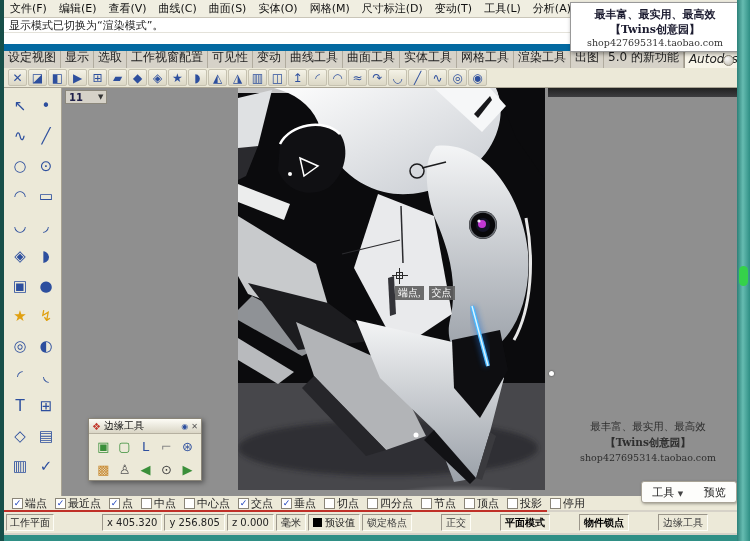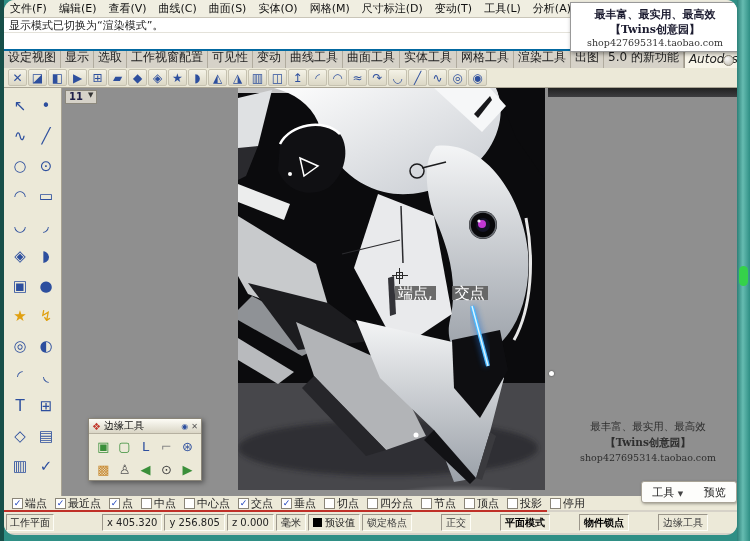--- a/index.html
+++ b/index.html
@@ -4,28 +4,28 @@
 <style>
   * { box-sizing: border-box; margin:0; padding:0; }
   html,body { width:750px; height:541px; overflow:hidden; }
   body { font-family:"DejaVu Sans","Liberation Sans",sans-serif; background:var(--desktop-teal,#2f8f85); position:relative; }
 
   .left-strip { position:absolute; left:0; top:0; width:4px; height:541px; background:var(--desktop-teal-dark,#174f49); z-index:20; }
   .right-strip { position:absolute; left:737px; top:0; width:13px; height:541px;
     background:linear-gradient(90deg,#2c8078,#66bcb1 45%,#2f8f85); z-index:20; }
   .green-pill { position:absolute; left:2px; top:266px; width:9px; height:20px; border-radius:5px; background:var(--widget-green,#35d24a); }
 
-  .window { position:absolute; left:4px; top:0; width:733px; height:535px; background:#d6d2c8; overflow:hidden;border-radius:11px; }
+  .window { position:absolute; left:4px; top:0; width:733px; height:535px; background:#d6d2c8; overflow:hidden; }
 
   
   .menubar { position:absolute; left:0; top:0; width:733px; height:18px; background:#f0eee1; border-bottom:1px solid #c9c5b8; display:flex; align-items:center; font-size:11px; color:#111; white-space:nowrap; overflow:hidden; }
   .menu-item { padding:0 6px; cursor:default; }
 
   
-  .cmdarea { position:absolute; left:0; top:18px; width:733px; height:33px; background:#fff; border-bottom:2px solid #0369a1; font-size:11px; color:#222; }
+  .cmdarea { position:absolute; left:0; top:18px; width:733px; height:33px; background:#fff; border-bottom:7px solid #0369a1; font-size:11px; color:#222; }
   .cmd-history { height:15px; line-height:15px; padding-left:5px; border-bottom:1px solid #e4e2da; }
   .cmd-line { height:17px; line-height:17px; padding-left:5px;text-align:right; }
   .caret { display:inline-block; width:1px; height:11px; background:#000; vertical-align:-2px; margin-left:2px; }
 
   
   .tabbar { position:absolute; left:0; top:51px; width:733px; height:17px; background:#d6d2c8; display:flex; align-items:flex-end; font-size:12px; color:#222; white-space:nowrap; overflow:hidden; }
   .tab { padding:1px 4px 2px; border-right:1px solid #b0ab9e; cursor:default; }
   .tab-active { background:#f7f4e8; border:1px solid #a09a8c; border-bottom:none; border-radius:3px 3px 0 0; font-style:italic; }
   .tab-scroll-btn { position:absolute; right:3px; bottom:2px; width:11px; height:11px; border-radius:50%; background:radial-gradient(circle at 35% 30%,#fdfdfd,#b9b4a6); border:1px solid #8e887a; }
 
@@ -33,36 +33,36 @@
   .toolbar { position:absolute; left:0; top:68px; width:733px; height:20px; background:#ece9d8; border-bottom:1px solid #a9a494; display:flex; align-items:center; padding-left:4px; gap:1px; overflow:hidden; }
   .tbicon { width:19px; height:17px; display:flex; align-items:center; justify-content:center; font-size:12px; color:#2d4f9e; background:linear-gradient(#f4f2e6,#dcd8c6); border:1px solid #c6c2b0; border-radius:2px; cursor:default; }
 
   
   .left-toolbar { position:absolute; left:0; top:88px; width:58px; height:408px; background:#ece9d8; border-right:1px solid #a9a494; padding:3px 0 0 3px; }
   #left-icons { display:grid; grid-template-columns:26px 26px; grid-auto-rows:30px; }
   .ltbicon { display:flex; align-items:center; justify-content:center; font-size:15px; color:#2d4f9e; cursor:default; }
 
   
   .viewport { position:absolute; left:58px; top:88px; width:675px; height:408px; background:#8f8f8f; }
-  .vp-label { position:absolute; left:3px; top:2px; height:14px; background:#d6d2c8; border:1px solid #8c887c; font-size:10px; font-weight:bold; color:#20204a; padding:0 3px; display:flex; align-items:flex-start; gap:5px; }
+  .vp-label { position:absolute; left:3px; top:2px; height:14px; background:#d6d2c8; border:1px solid #8c887c; font-size:10px; font-weight:bold; color:#20204a; padding:0 3px; display:flex; align-items:center; gap:15px; }
   .vp-label .arrow { font-size:7px; color:#333; }
   .dark-strip { position:absolute; left:486px; top:0; width:189px; height:9px; background:linear-gradient(#222,#3d3d40); }
   .render-wrap { position:absolute; left:176px; top:0; width:307px; height:402px; }
   .vp-watermark { position:absolute; left:498px; top:330px; width:176px; text-align:center; color:#2e2e2e; font-size:10.5px; line-height:16px; }
   .vp-watermark .wm2 { font-weight:bold; font-family:"DejaVu Serif","Liberation Serif",serif; }
   .vp-watermark .wm3 { font-size:9.5px; font-family:"DejaVu Serif","Liberation Serif",serif; }
 
   .ctl-dot { position:absolute; width:5px; height:5px; border-radius:50%; background:#fff; box-shadow:0 0 2px rgba(0,0,0,.6); }
 
   
   .cursor { position:absolute; left:330px; top:180px; width:16px; height:16px; }
   .cursor .h { position:absolute; left:0; top:7px; width:16px; height:1px; background:#2a2a2a; }
   .cursor .v { position:absolute; left:7px; top:0; width:1px; height:16px; background:#2a2a2a; }
   .cursor .sq { position:absolute; left:4px; top:4px; width:7px; height:7px; border:1px solid #2a2a2a; }
-  .tooltip { position:absolute; left:333px; top:198px; display:flex; gap:16px; font-size:15px; color:#fff; }
+  .tooltip { position:absolute; left:333px; top:198px; display:flex; gap:5px; font-size:10px; color:#fff;font-family:Liberation Serif, serif; }
   .tooltip span { background:rgba(95,95,95,.92); padding:0 3px; line-height:14px; }
 
   
   .palette { position:absolute; left:26px; top:330px; width:114px; height:63px; background:#ece9d8; border:1px solid #8a8578; box-shadow:2px 2px 5px rgba(0,0,0,.4); }
   .palette-head { height:15px; background:linear-gradient(#fdfcf6,#d9d5c5); border-bottom:1px solid #b5b0a0; display:flex; align-items:center; font-size:10px; color:#111; padding:0 3px; gap:3px; }
   .palette-head .p-ico { color:#c23a2e; font-size:10px; }
   .palette-head .spacer { flex:1; }
   .palette-head .p-btn { font-size:8px; color:#2d4f9e; cursor:default; }
   .palette-head .p-close { font-size:8px; color:#555; cursor:default; }
   #edge-icons { display:grid; grid-template-columns:repeat(5,21px); grid-auto-rows:23px; padding:1px 0 0 4px; }

